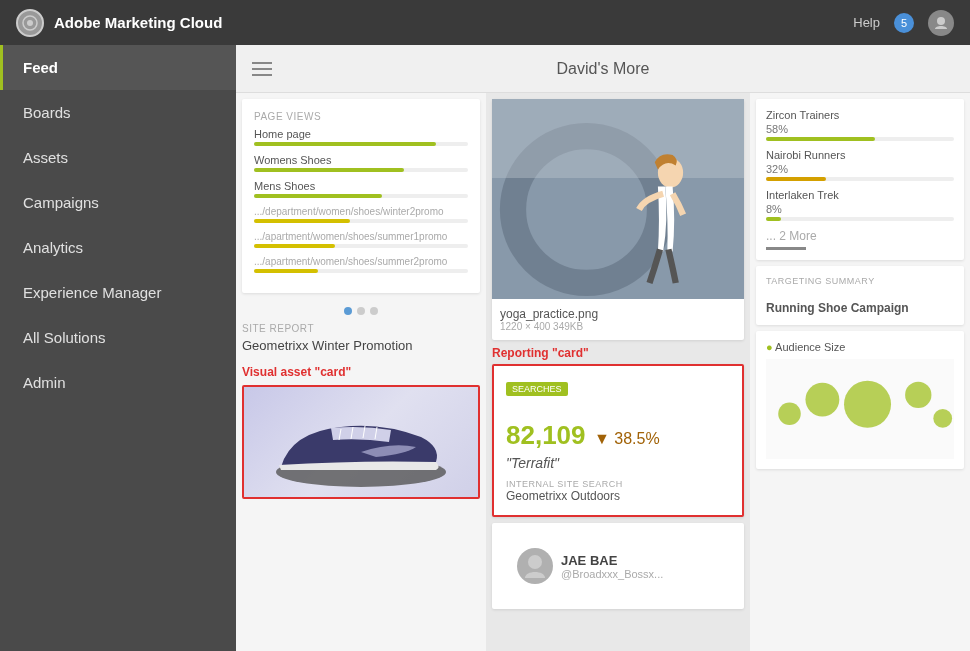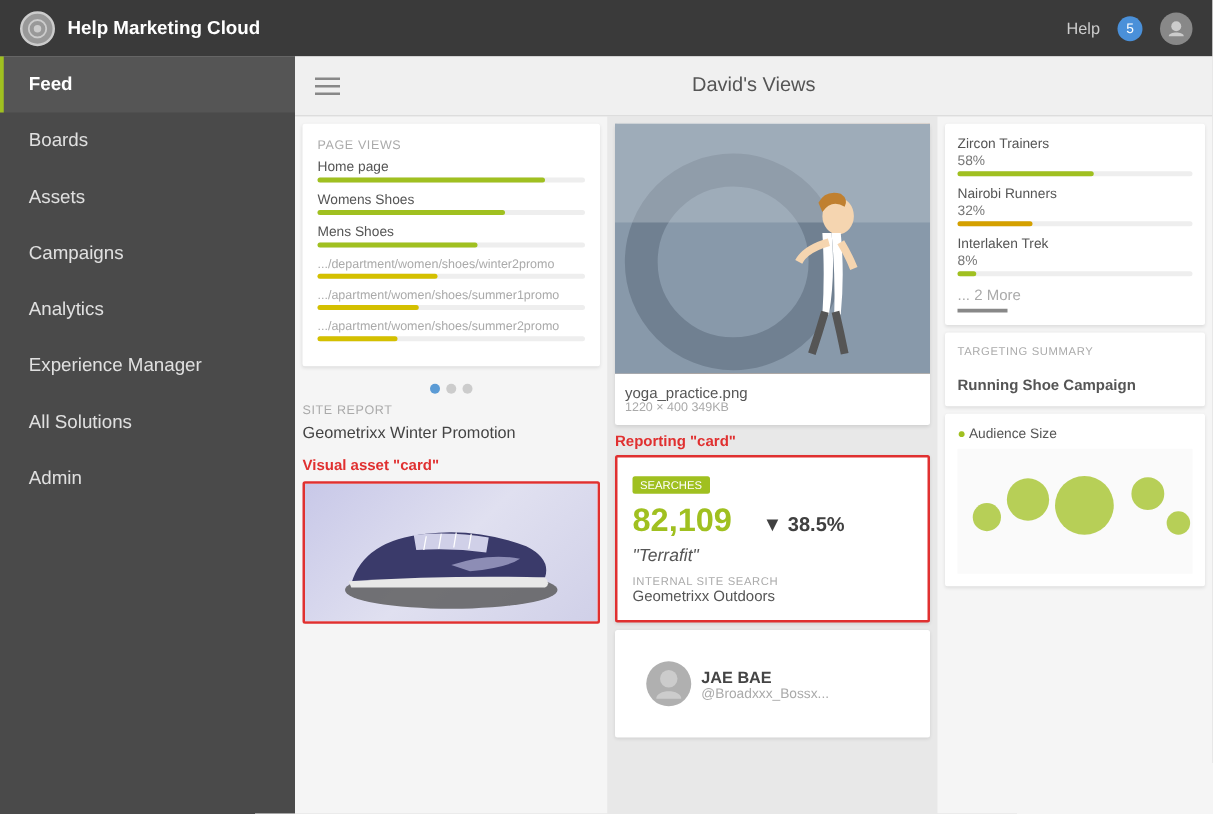--- a/index.html
+++ b/index.html
@@ -156,24 +156,24 @@
 
     
     .reporting-card {
       background: #fff; margin-bottom: 6px; border-radius: 2px;
       box-shadow: 0 1px 3px rgba(0,0,0,0.1);
       border: 2px solid #e03030; padding: 12px; position: relative;
     }
     .searches-badge {
       background: #a0c020; color: #fff; font-size: 9px;
       padding: 2px 6px; border-radius: 2px; display: inline-block;
-      margin-bottom: 6px; text-transform: uppercase;
+      margin-bottom: 24px; text-transform: uppercase;
     }
     .big-number { font-size: 26px; color: #a0c020; font-weight: bold; }
-    .pct-down { color: #404040; font-size: 16px; font-weight: bold; margin-left: 20px; }
+    .pct-down { color: #a16207; font-size: 16px; font-weight: normal; margin-left: 4px; }
     .search-term { font-size: 14px; color: #555; font-style: italic; margin: 4px 0; }
     .internal-label { font-size: 9px; color: #aaa; text-transform: uppercase; letter-spacing: 0.5px; margin-top: 8px; }
     .internal-title { font-size: 12px; color: #555; }
 
     
     .person-row {
       background: #fff; display: flex; align-items: center; gap: 8px;
       padding: 25px; border-radius: 2px; box-shadow: 0 1px 3px rgba(0,0,0,0.1);
     }
     .avatar-circle {
@@ -212,21 +212,21 @@
 </head>
 <body>
 
 <div id="topbar">
   <div class="logo-icon">
     <svg width="16" height="16" viewBox="0 0 16 16">
         <circle cx="8" cy="8" r="7" stroke="#ccc" stroke-width="1.5" fill="none"></circle>
         <circle cx="8" cy="8" r="3" fill="#ccc"></circle>
       </svg>
   </div>
-  <span class="app-title">Help Marketing Cloud</span>
+  <span class="app-title">Adobe Marketing Cloud</span>
   <div class="top-actions">
     <span class="help-link">Help</span>
     <span class="notif-badge">5</span>
     <div class="user-icon">
       <svg width="16" height="16" viewBox="0 0 16 16">
           <circle cx="8" cy="6" r="4" fill="#ccc"></circle>
           <path d="M2 14c0-4 12-4 12 0" fill="#ccc"></path>
         </svg>
     </div>
   </div>
@@ -262,21 +262,21 @@
   </div>
 
   <div id="content">
 
     <div id="feed-header">
       <div class="hamburger">
         <span></span>
           <span></span>
           <span></span>
       </div>
-      <span class="feed-title">David's Views</span>
+      <span class="feed-title">David's More</span>
     </div>
 
     <div id="feed-body">
 
       <div id="feed-left">
 
         <div class="card">
           <div class="card-label">Page Views</div>
           <div class="page-view-item">
             <div class="page-view-label">Home page</div>

